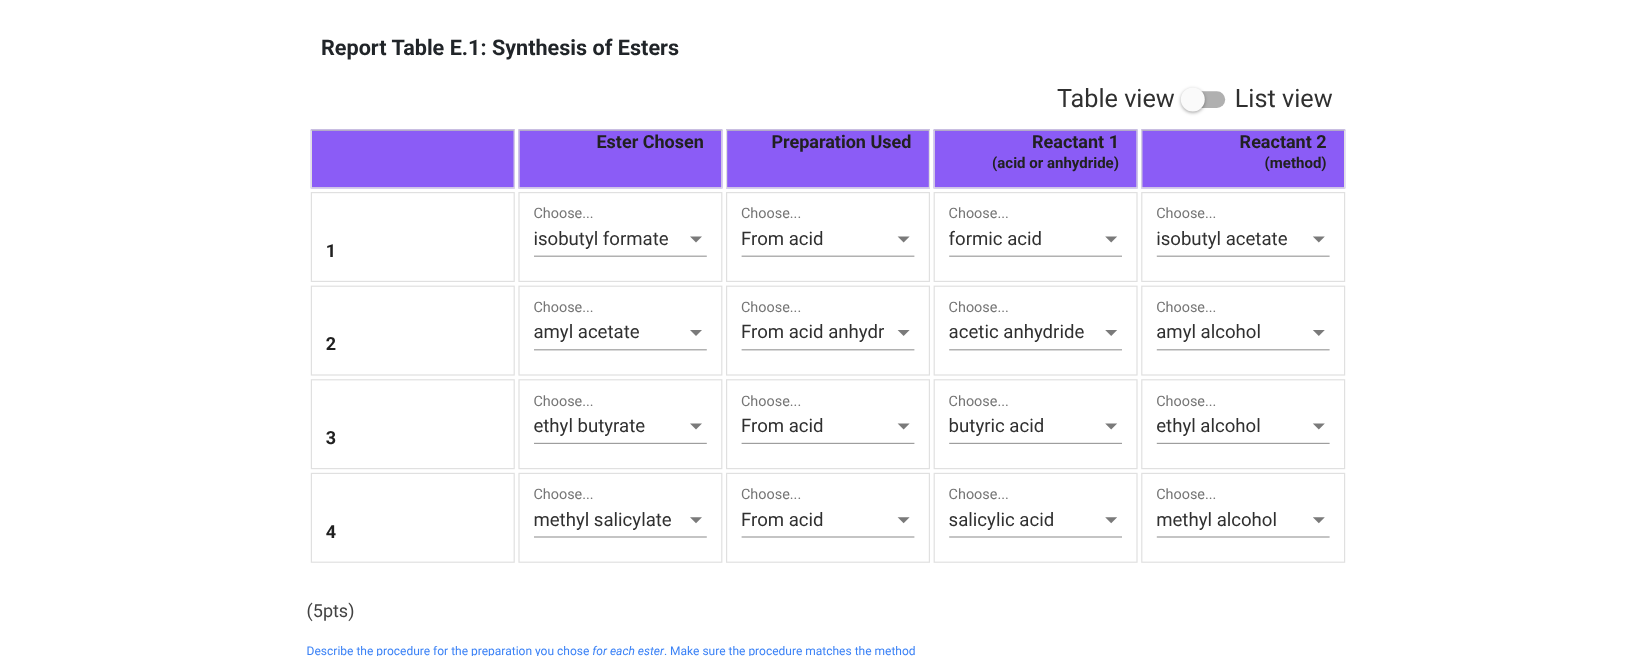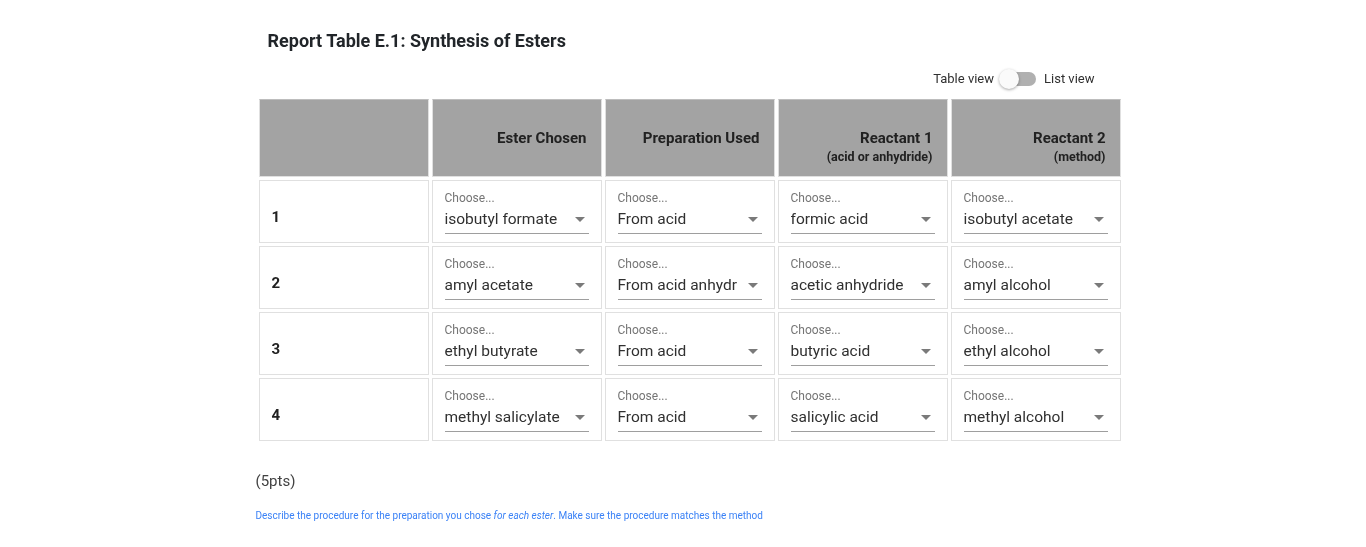--- a/index.html
+++ b/index.html
@@ -19,23 +19,23 @@
     font-size: 18px;
     color: #212529;
     margin: 30px 0 20px;
     padding-left: 12px;
   }
   .view-toggle-row {
     display: flex;
     justify-content: flex-end;
     align-items: center;
     gap: 8px;
-    margin: 10px 16px 10px;
+    margin: 10px 0 10px;
     color: #303030;
-    font-size: 13px;
+    font-size: 21px;
   }
   .switch {
     position: relative;
     width: 34px;
     height: 14px;
     background: #b0b0b0;
     border-radius: 8px;
     cursor: pointer;
   }
   .switch .knob {
@@ -53,45 +53,45 @@
     color: #424242;
     margin: 10px 0 6px;
   }
   table.data {
     width: 100%;
     border-collapse: separate;
     border-spacing: 3px;
     table-layout: fixed;
   }
   table.data thead th {
-    background: #a3a3a3;
+    background: #8b5cf6;
     border: 1px solid #e0e0e0;
     border-top: 1px solid #bdbdbd;
-    padding: 29px 14px 12px;
+    padding: 0 14px 12px;
     text-align: right;
     font-weight: 700;
     font-size: 15px;
     color: #212121;
     vertical-align: top;
   }
   table.data thead th.rownum-head {
     text-align: left;
     width: 170px;
   }
   table.data thead th .sub {
     display: block;
     font-weight: 700;
     font-size: 12.5px;
     color: #212121;
     margin-top: 2px;
   }
   table.data tbody td {
     background: #fff;
     border: 1px solid #e0e0e0;
-    padding: 10px 12px 8px;
+    padding: 10px 12px 20px;
     vertical-align: middle;
   }
   table.data tbody td.rownum {
     font-weight: 700;
     font-size: 15px;
     color: #212121;
     vertical-align: bottom;
     padding: 10px 12px 16px;
   }
   .select-wrap {

